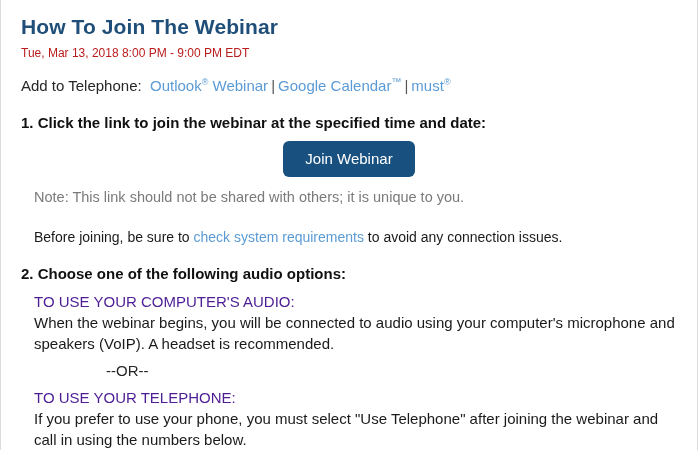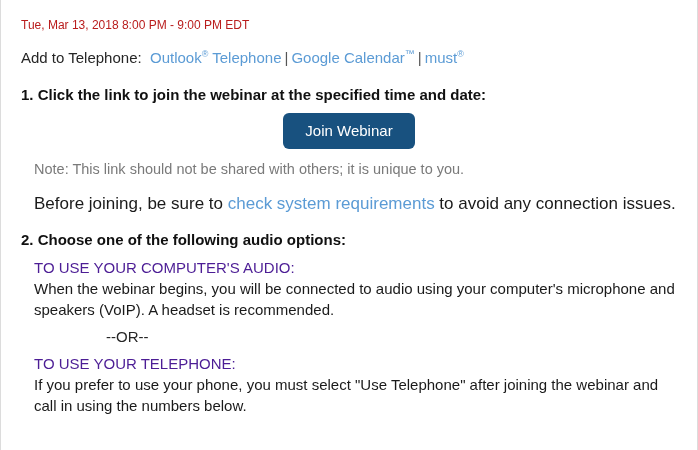--- a/index.html
+++ b/index.html
@@ -104,24 +104,24 @@
   }
 
   .note-text {
     font-size: 14.5px;
     color: #7a7a7a;
     line-height: 22px;
     margin: 0 0 3px 13px;
   }
 
   .before-join {
-    font-size: 17px;
+    font-size: 14px;
     color: #1a1a1a;
     line-height: 23px;
-    margin: 12px 0 14px 13px;
+    margin: 18px 0 14px 13px;
   }
 
   .audio-block {
     margin: 0 0 0 13px;
   }
 
   .audio-sub {
     font-size: 15px;
     color: #4c1d95;
     line-height: 21px;
@@ -143,26 +143,27 @@
     margin: 6px 0 6px 0;
     padding-left: 72px;
   }
 </style>
 </head>
 <body>
 
 <div class="page">
   <div class="content">
 
+    <h1 class="page-title">How To Join The Webinar</h1>
 
     <div class="event-datetime">Tue, Mar 13, 2018 8:00 PM - 9:00 PM EDT</div>
 
     <div class="calendar-row">
       <span class="cal-label">Add to Telephone:</span>
-      <span>&nbsp;</span><a class="link"><span>Outlook</span><sup>®</sup><span> Telephone</span></a><span class="sep">|</span><a class="link"><span>Google Calendar</span><sup class="tm">™</sup></a><span class="sep">|</span><a class="link"><span>must</span><sup>®</sup></a>
+      <span>&nbsp;</span><a class="link"><span>Outlook</span><sup>®</sup><span> Webinar</span></a><span class="sep">|</span><a class="link"><span>Google Calendar</span><sup class="tm">™</sup></a><span class="sep">|</span><a class="link"><span>must</span><sup>®</sup></a>
     </div>
 
     <div class="step-heading">1. Click the link to join the webinar at the specified time and date:</div>
 
     <div class="button-row">
       <button class="join-button">Join Webinar</button>
     </div>
 
     <div class="note-text">Note: This link should not be shared with others; it is unique to you.</div>
 

